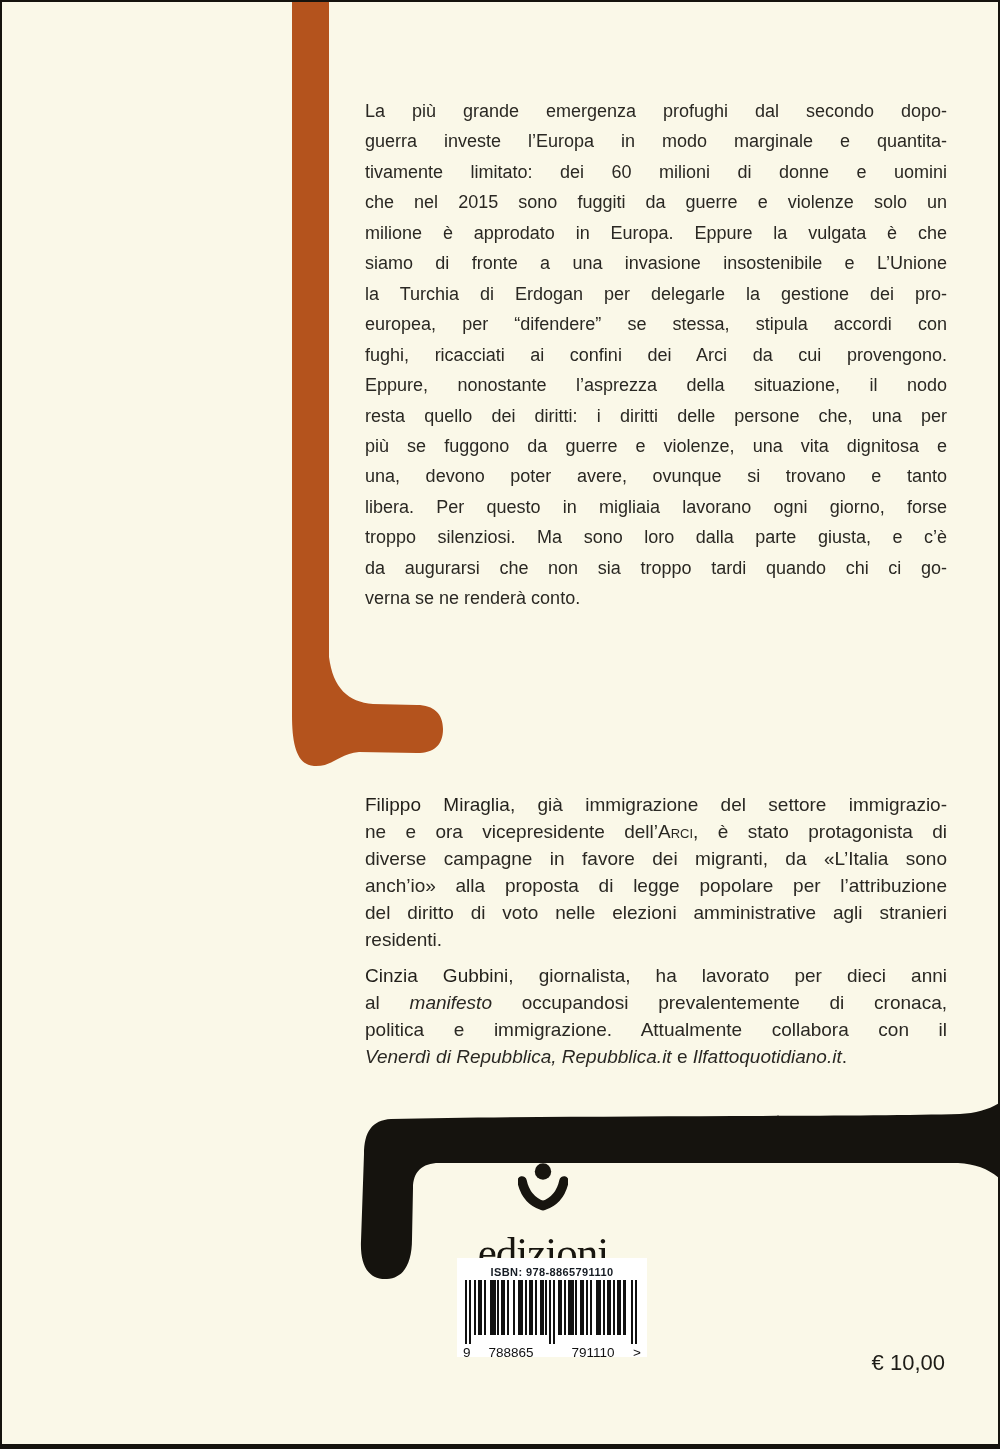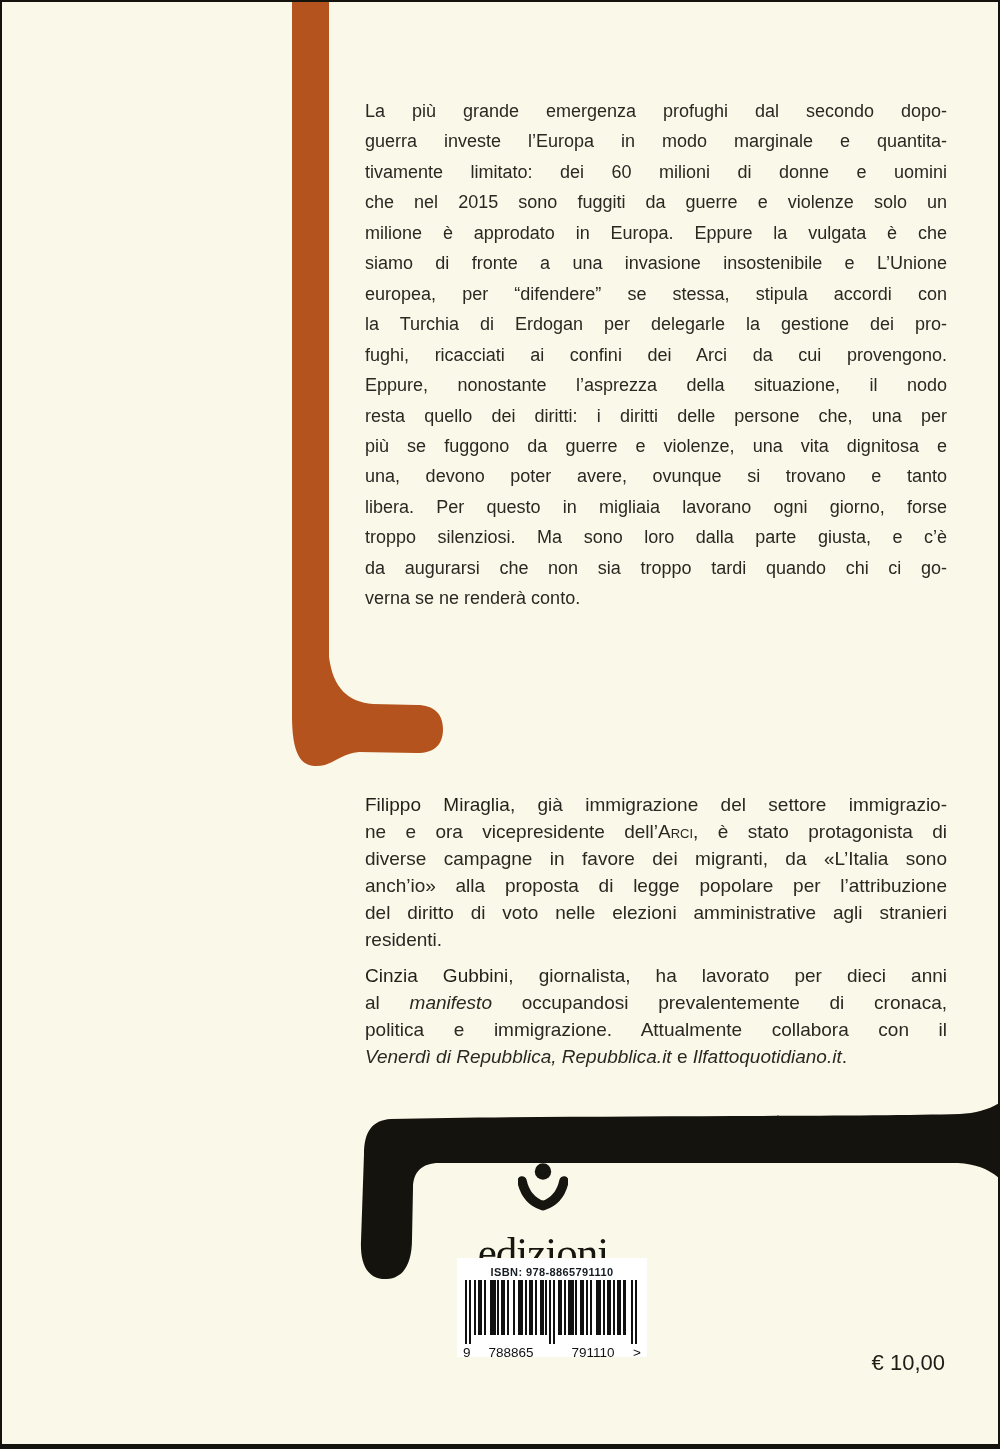--- a/index.html
+++ b/index.html
@@ -74,22 +74,22 @@
          C 362 1130 370 1118 389 1117 Z"></path>
   </svg>
 
   <div class="desc">
     <div class="jline">La più grande emergenza profughi dal secondo dopo-</div>
     <div class="jline">guerra investe l’Europa in modo marginale e quantita-</div>
     <div class="jline">tivamente limitato: dei 60 milioni di donne e uomini</div>
     <div class="jline">che nel 2015 sono fuggiti da guerre e violenze solo un</div>
     <div class="jline">milione è approdato in Europa. Eppure la vulgata è che</div>
     <div class="jline">siamo di fronte a una invasione insostenibile e L’Unione</div>
+    <div class="jline">la Turchia di Erdogan per delegarle la gestione dei pro-</div>
     <div class="jline">europea, per “difendere” se stessa, stipula accordi con</div>
-    <div class="jline">la Turchia di Erdogan per delegarle la gestione dei pro-</div>
     <div class="jline">fughi, ricacciati ai confini dei Arci da cui provengono.</div>
     <div class="jline">Eppure, nonostante l’asprezza della situazione, il nodo</div>
     <div class="jline">resta quello dei diritti: i diritti delle persone che, una per</div>
     <div class="jline">più se fuggono da guerre e violenze, una vita dignitosa e</div>
     <div class="jline">una, devono poter avere, ovunque si trovano e tanto</div>
     <div class="jline">libera. Per questo in migliaia lavorano ogni giorno, forse</div>
     <div class="jline">troppo silenziosi. Ma sono loro dalla parte giusta, e c’è</div>
     <div class="jline">da augurarsi che non sia troppo tardi quando chi ci go-</div>
     <div class="jline last">verna se ne renderà conto.</div>
   </div>

